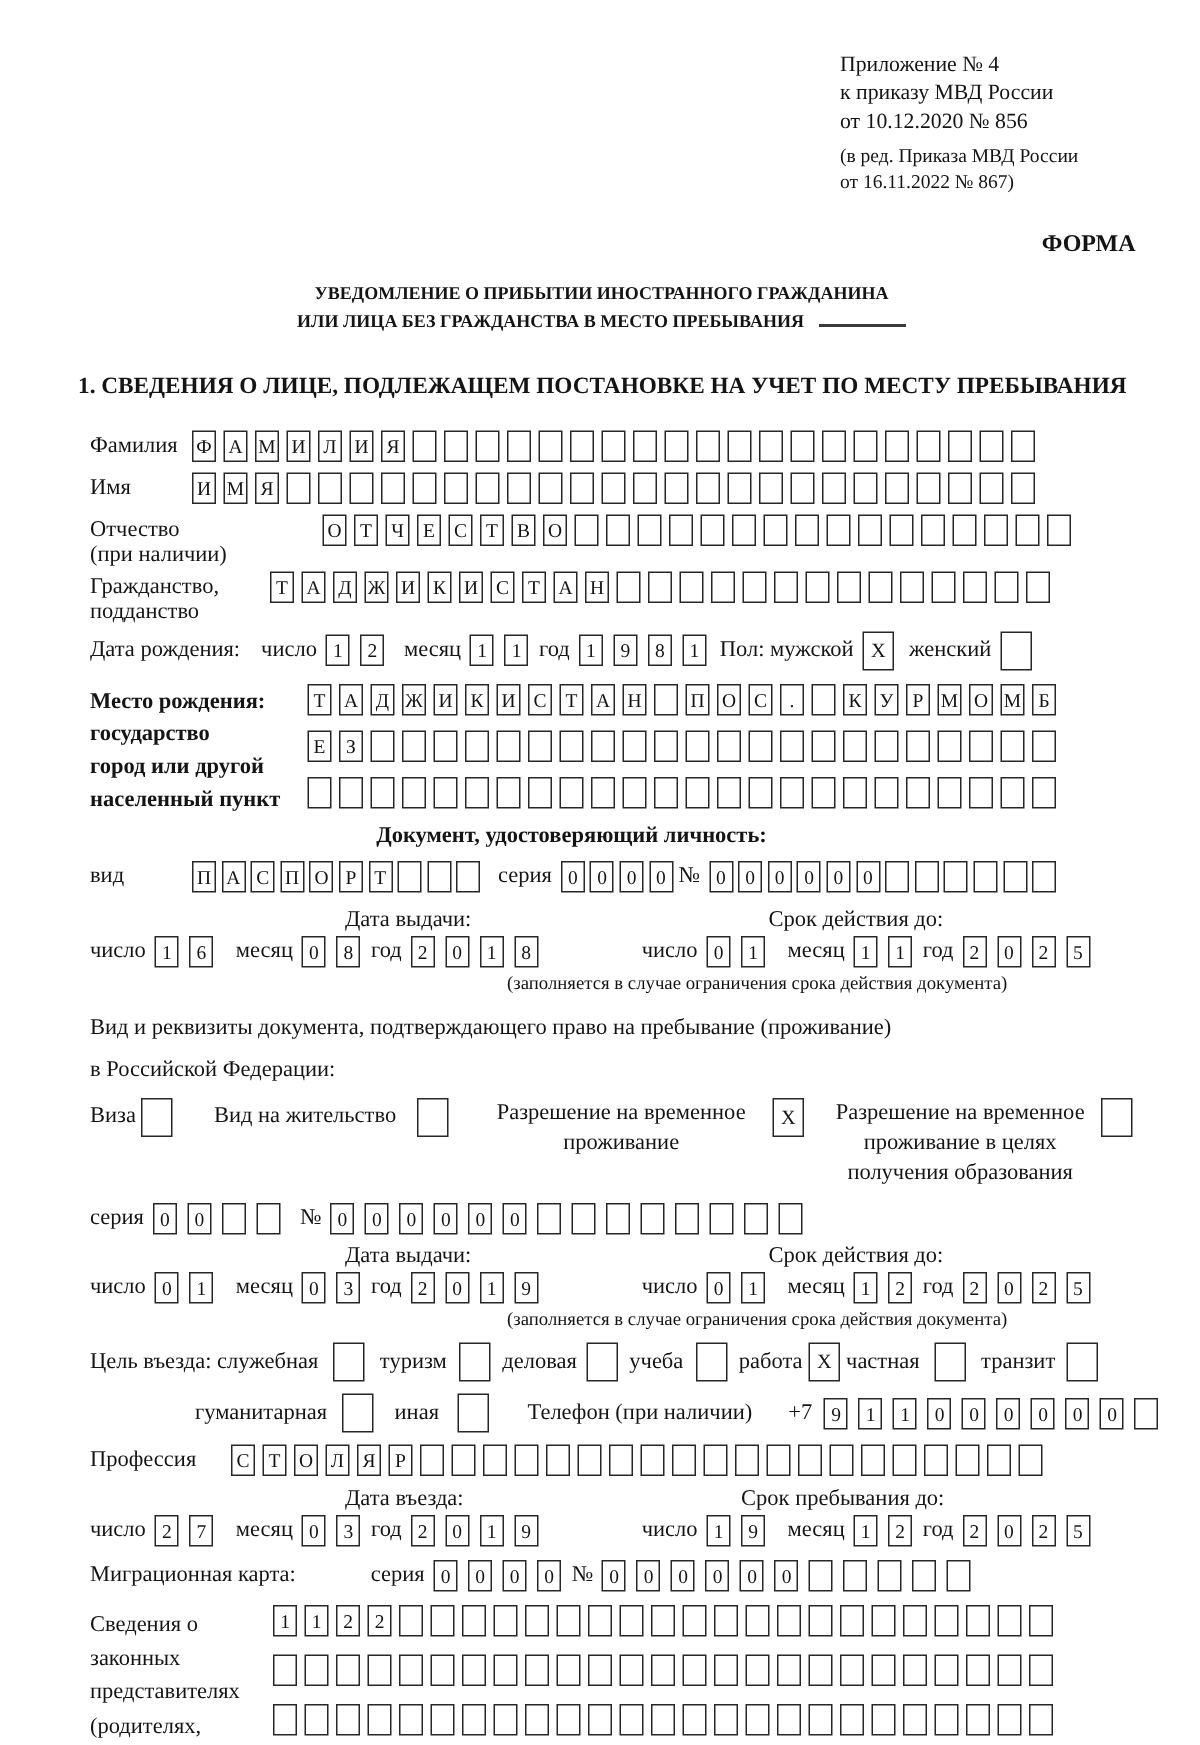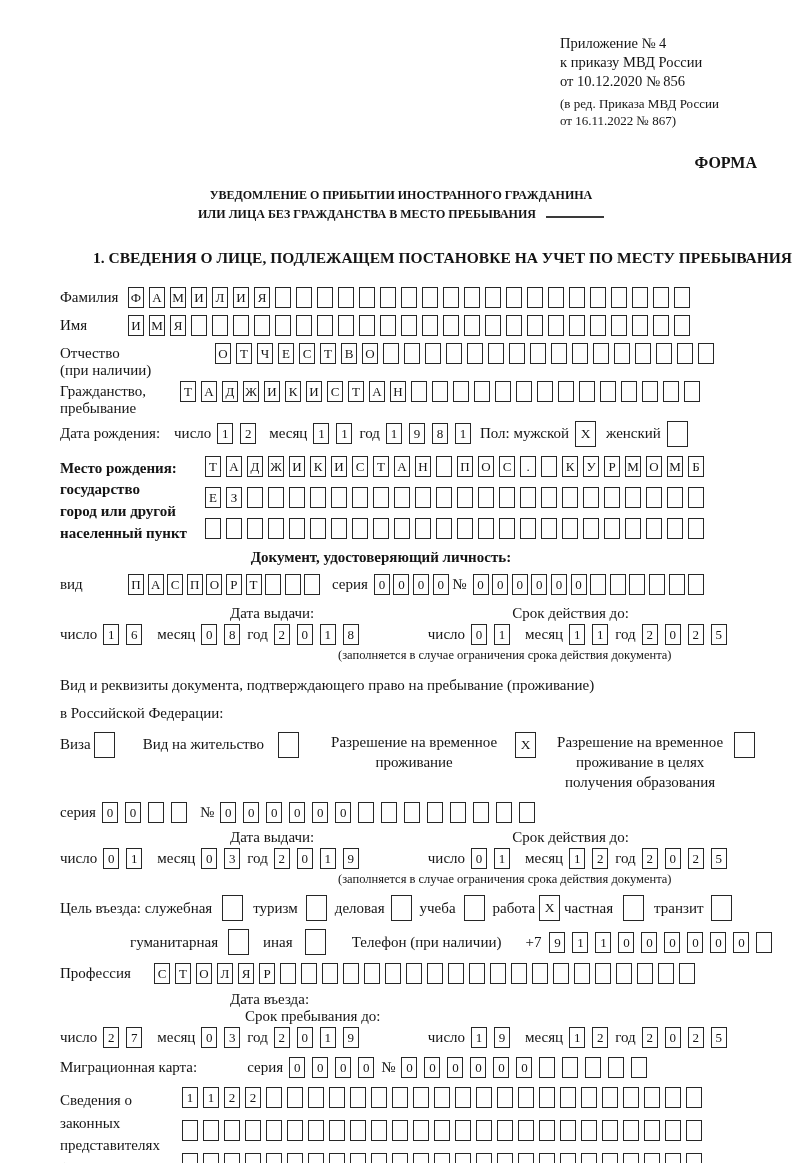--- a/index.html
+++ b/index.html
@@ -7,21 +7,21 @@
   .page {
     width:800px; height:1163px; margin:0 auto; background:#fff;
     padding:34px 8px 10px 60px; font-family:"Liberation Serif","DejaVu Serif",serif;
     color:#141414; font-size:15px; position:relative; overflow:hidden;
   }
   .appendix { margin-left:500px; width:250px; line-height:1.32; font-size:14.5px; }
   .appendix .rev { font-size:13px; margin-top:5px; line-height:1.3; }
   .forma { text-align:right; padding-right:35px; font-weight:bold; font-size:16px; margin:24px 0 14px; }
   .title { text-align:center; font-weight:bold; font-size:12px; line-height:1.6; margin:0 40px 0 -10px; }
   .title .uline { display:inline-block; width:58px; border-bottom:2px solid #3a3a3a; margin-left:10px; }
-  .sec-heading { font-weight:bold; font-size:15.5px; text-align:right; margin:24px 0 20px -8px; }
+  .sec-heading { font-weight:bold; font-size:15.5px; text-align:left; margin:24px 0 20px -8px; }
 
   .row { display:flex; align-items:flex-start; margin-bottom:7px; }
   .lbl { flex:none; padding-top:2px; }
   .cells { display:flex; flex:none; }
   .cell {
     width:16px; height:21px; border:1.5px solid #272727; margin-right:5px; flex:none;
     display:flex; align-items:center; justify-content:center;
     font-size:13px; line-height:1;
   }
   .tight .cell { margin-right:3.6px; }
@@ -160,21 +160,21 @@
         <div class="cell"></div>
         <div class="cell"></div>
         <div class="cell"></div>
         <div class="cell"></div>
       </div>
   </div>
 
   <div class="row" style="margin-bottom:4px;">
     <div class="lbl" style="width:120px;">
       <div>Гражданство,</div>
-      <div>пребывание</div>
+      <div>подданство</div>
     </div>
     <div class="cells">
         <div class="cell">Т</div>
         <div class="cell">А</div>
         <div class="cell">Д</div>
         <div class="cell">Ж</div>
         <div class="cell">И</div>
         <div class="cell">К</div>
         <div class="cell">И</div>
         <div class="cell">С</div>
@@ -557,21 +557,21 @@
         <div class="cell"></div>
         <div class="cell"></div>
         <div class="cell"></div>
         <div class="cell"></div>
         <div class="cell"></div>
         <div class="cell"></div>
         <div class="cell"></div>
       </div>
   </div>
 
-  <div class="dateheads" style="margin-top:4px;flex-direction:column;">
+  <div class="dateheads" style="margin-top:4px;">
     <span style="margin-left:170px;">Дата въезда:</span>
     <span style="margin-left:185px;">Срок пребывания до:</span>
   </div>
   <div class="daterow" style="margin-bottom:9px;">
     <span class="dlbl">число</span>
     <div class="cells sp">
         <div class="cell">2</div>
         <div class="cell">7</div>
       </div>
     <span class="dlbl" style="margin-left:8px;">месяц</span>

